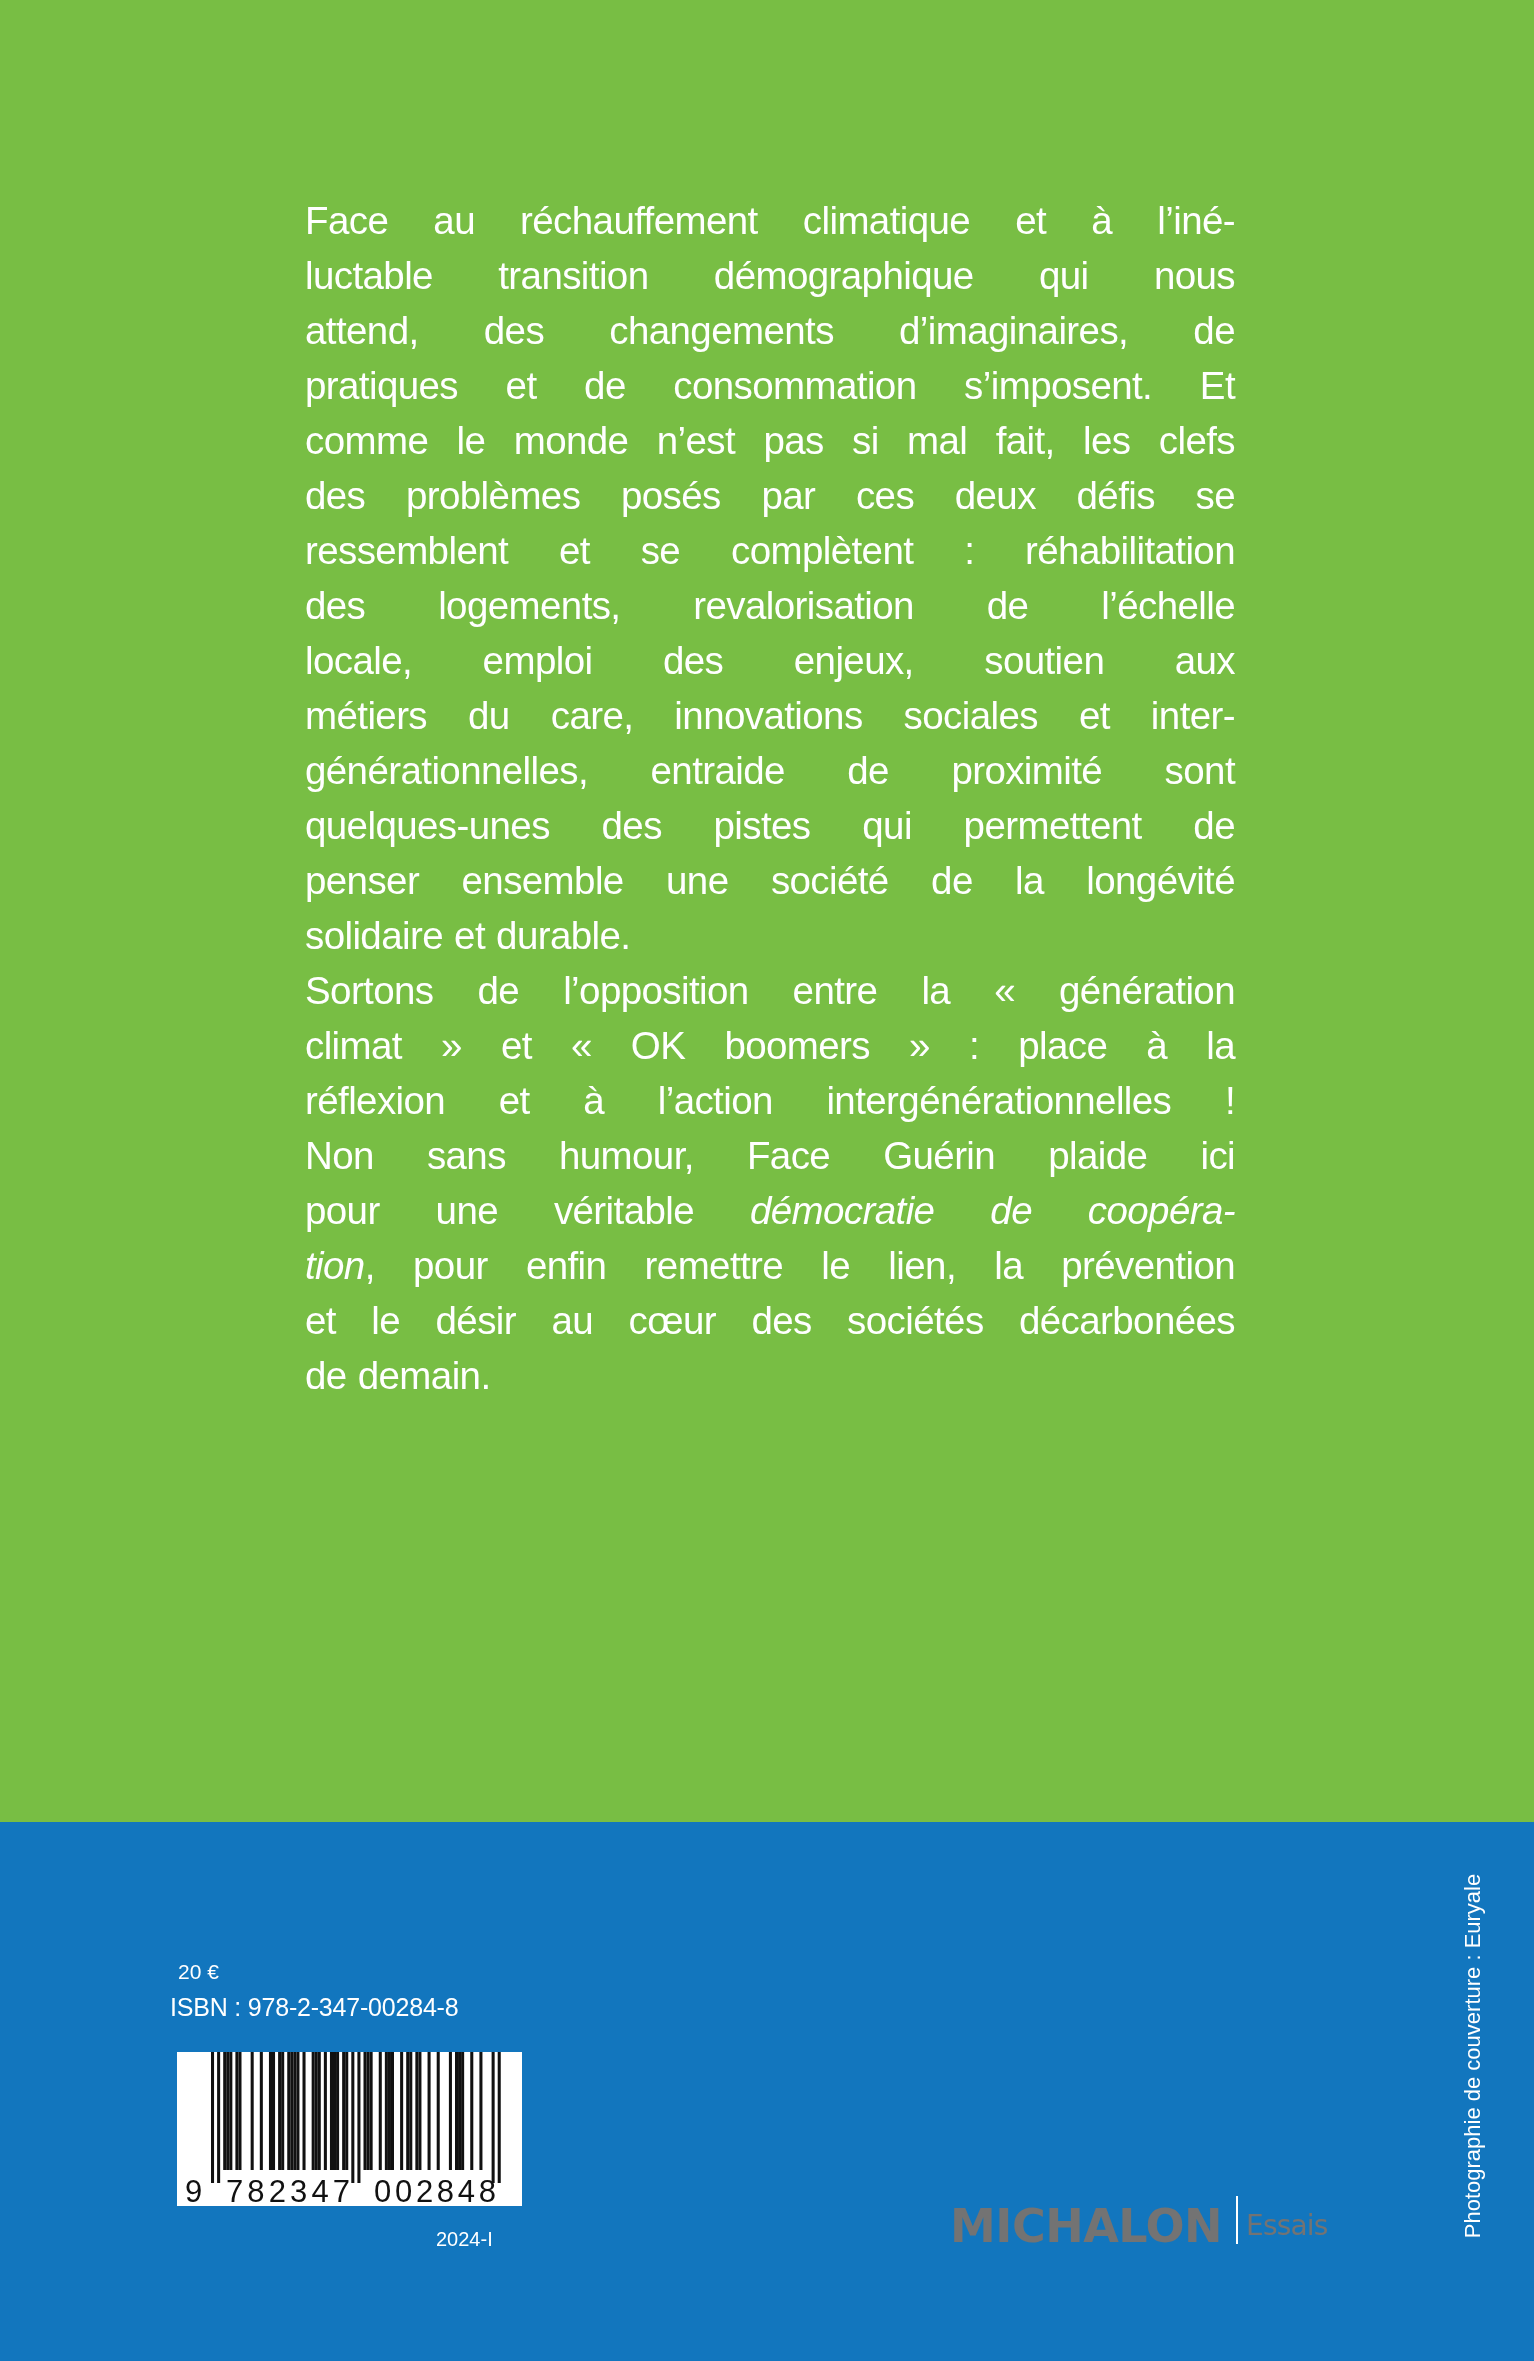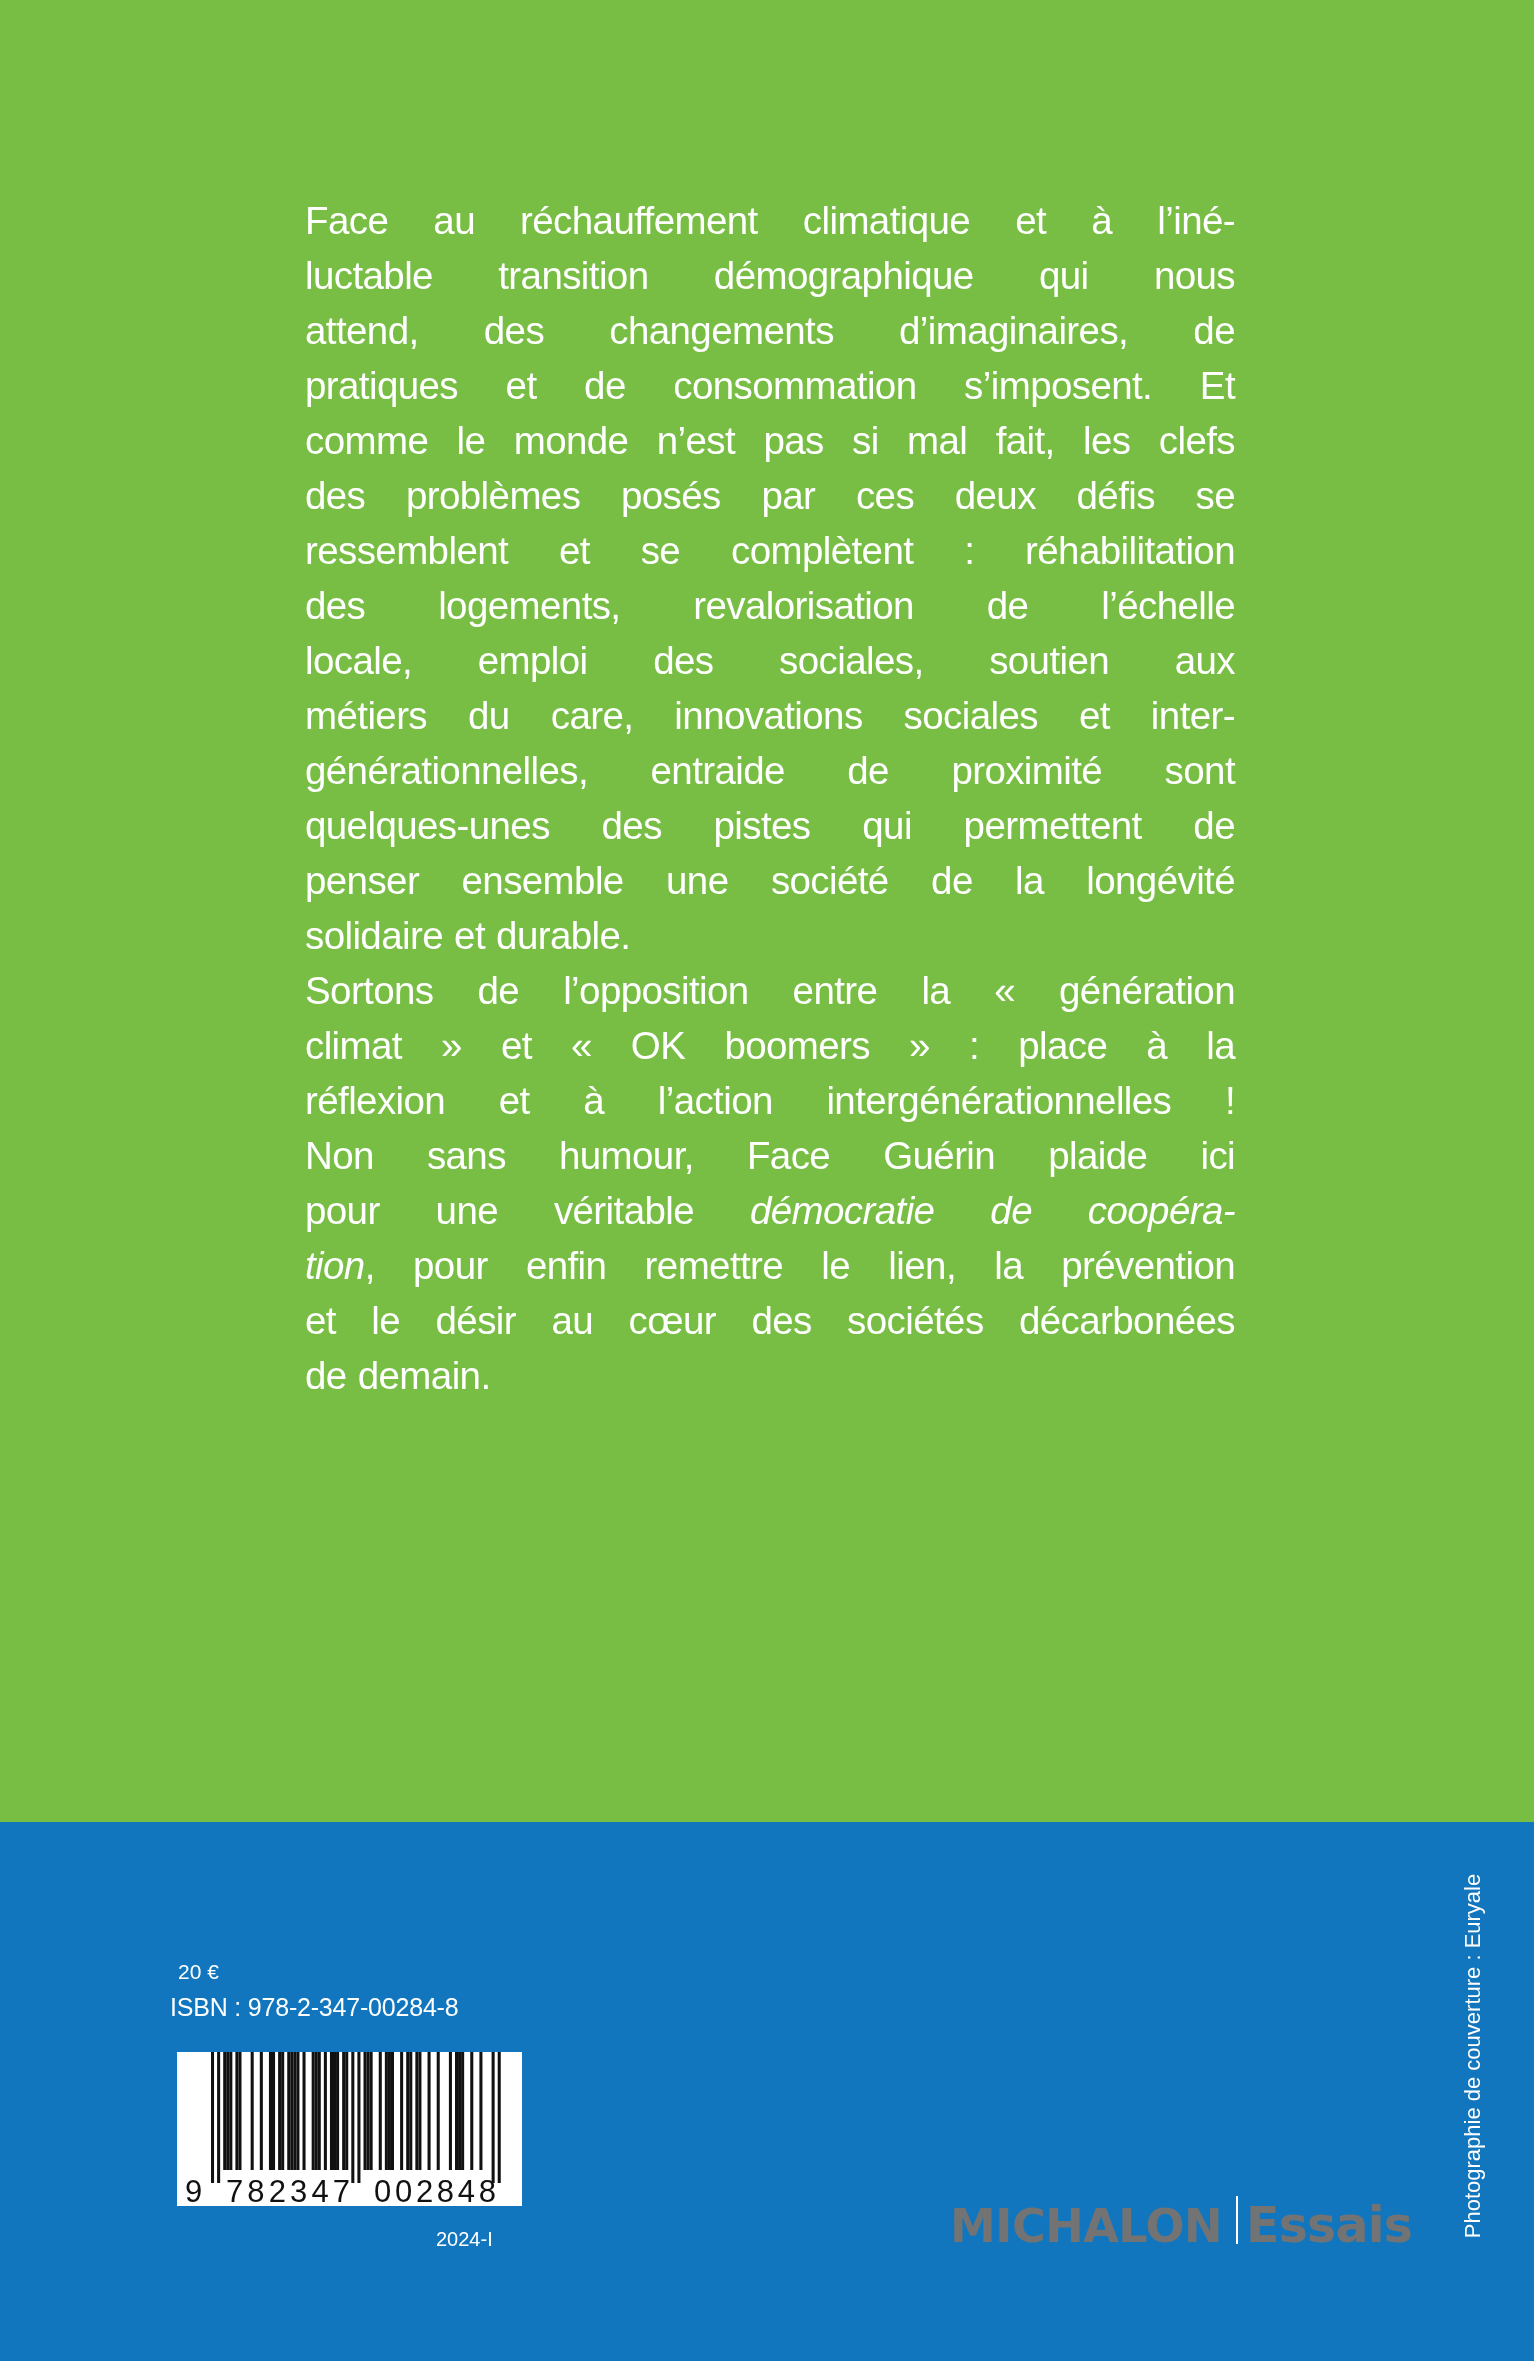--- a/index.html
+++ b/index.html
@@ -55,22 +55,22 @@
     display: flex; align-items: flex-start; color: #737373;
   }
   .publisher .brand {
     font-family: "DejaVu Sans", sans-serif; font-weight: bold;
     font-size: 46px; letter-spacing: -0.5px; line-height: 60px;
   }
   .publisher .divider {
     width: 2px; height: 48px; background: #fff; margin: 0 8px 0 14px;
   }
   .publisher .collection {
-    font-family: "DejaVu Sans", sans-serif; font-weight: 700;
-    font-size: 49px; line-height: 60px; letter-spacing: -0.8px;
+    font-family: "DejaVu Sans", sans-serif; font-weight: 400;
+    font-size: 28px; line-height: 60px; letter-spacing: -0.8px;
   }
   .credit {
     position: absolute; left: 1473px; top: 2056px;
     transform: translate(-50%, -50%) rotate(-90deg);
     white-space: nowrap;
     color: #fff; font-size: 22px; line-height: 26px;
     font-family: "Liberation Sans", sans-serif;
   }
 </style>
 </head>
@@ -82,21 +82,21 @@
 <div class="blurb">
   <p>
     <span class="line">Face au réchauffement climatique et à l’iné-</span>
     <span class="line">luctable transition démographique qui nous</span>
     <span class="line">attend, des changements d’imaginaires, de</span>
     <span class="line">pratiques et de consommation s’imposent. Et</span>
     <span class="line">comme le monde n’est pas si mal fait, les clefs</span>
     <span class="line">des problèmes posés par ces deux défis se</span>
     <span class="line">ressemblent et se complètent : réhabilitation</span>
     <span class="line">des logements, revalorisation de l’échelle</span>
-    <span class="line">locale, emploi des sociales, soutien aux</span>
+    <span class="line">locale, emploi des enjeux, soutien aux</span>
     <span class="line">métiers du care, innovations sociales et inter-</span>
     <span class="line">générationnelles, entraide de proximité sont</span>
     <span class="line">quelques-unes des pistes qui permettent de</span>
     <span class="line">penser ensemble une société de la longévité</span>
     <span class="line last">solidaire et durable.</span>
   </p>
   <p>
     <span class="line">Sortons de l’opposition entre la « génération</span>
     <span class="line">climat » et « OK boomers » : place à la</span>
     <span class="line">réflexion et à l’action intergénérationnelles !</span>

